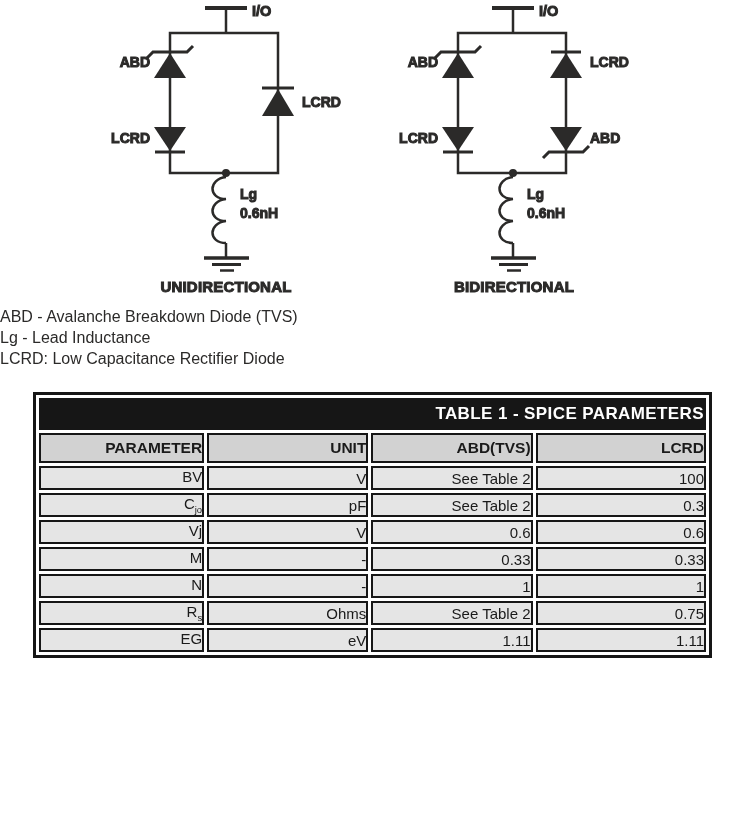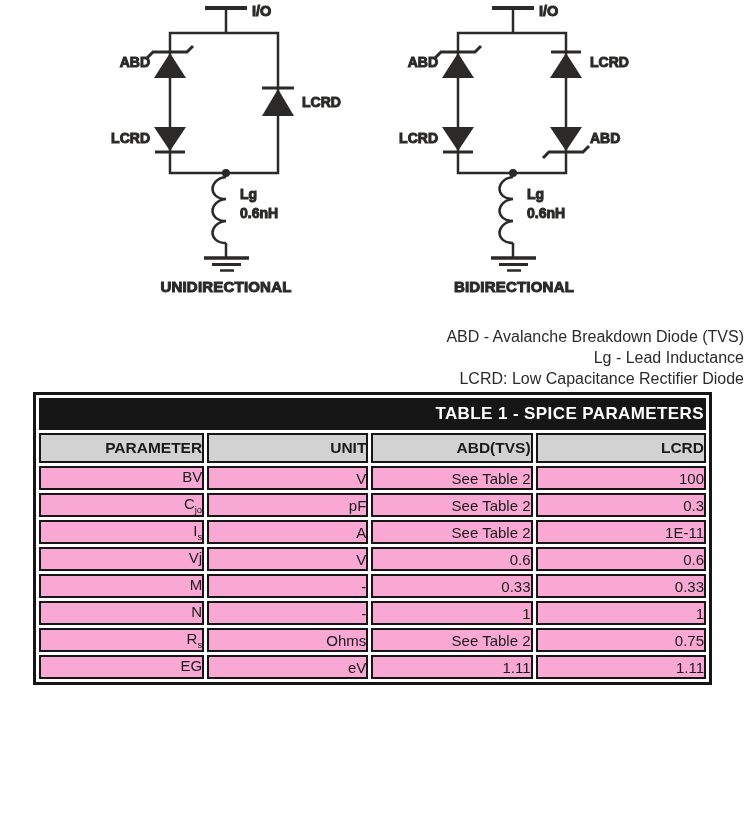--- a/index.html
+++ b/index.html
@@ -20,25 +20,24 @@
     font-size: 14px;
     fill: #2b2a29;
   }
   svg.circuits text.caption { font-size: 15px; letter-spacing: 0.2px; }
   svg.circuits text.io { font-size: 14.5px; }
   .legend {
     position: absolute;
     top: 306px;
     left: 0;
     width: 744px;
-    text-align: right;
+    text-align: left;
     font-size: 16px;
     line-height: 21px;
     color: #2b2a29;
-    margin-top: 20px;
   }
   table.spice {
     position: absolute;
     left: 33px;
     top: 392px;
     width: 679px;
     table-layout: fixed;
     border-collapse: separate;
     border-spacing: 3px;
     border: 3px solid #161616;
@@ -66,21 +65,21 @@
     font-size: 15.5px;
     font-weight: bold;
     height: 30px;
     margin-left: 10px;
   }
   tbody td {
     color: #1a1a1a;
     font-size: 15px;
     font-weight: normal;
     height: 23px;
-    background: #f9a8d4;
+    background: #e5e5e5;
   }
   td .sub { font-size: 9.5px; vertical-align: -4px; }
   col.c1 { width: 25.1%; } col.c2 { width: 24.5%; }
   col.c3 { width: 24.5%; } col.c4 { width: 25.9%; }
 </style>
 </head>
 <body>
 
 <div class="page">
 
@@ -204,26 +203,20 @@
         <td>See Table 2</td>
         <td>100</td>
       </tr>
       <tr>
         <td><span>C</span><span class="sub">jo</span></td>
         <td>pF</td>
         <td>See Table 2</td>
         <td>0.3</td>
       </tr>
       <tr>
-        <td><span>I</span><span class="sub">s</span></td>
-        <td>A</td>
-        <td>See Table 2</td>
-        <td>1E-11</td>
-      </tr>
-      <tr>
         <td><span>Vj</span><span class="sub"></span></td>
         <td>V</td>
         <td>0.6</td>
         <td>0.6</td>
       </tr>
       <tr>
         <td><span>M</span><span class="sub"></span></td>
         <td>-</td>
         <td>0.33</td>
         <td>0.33</td>

